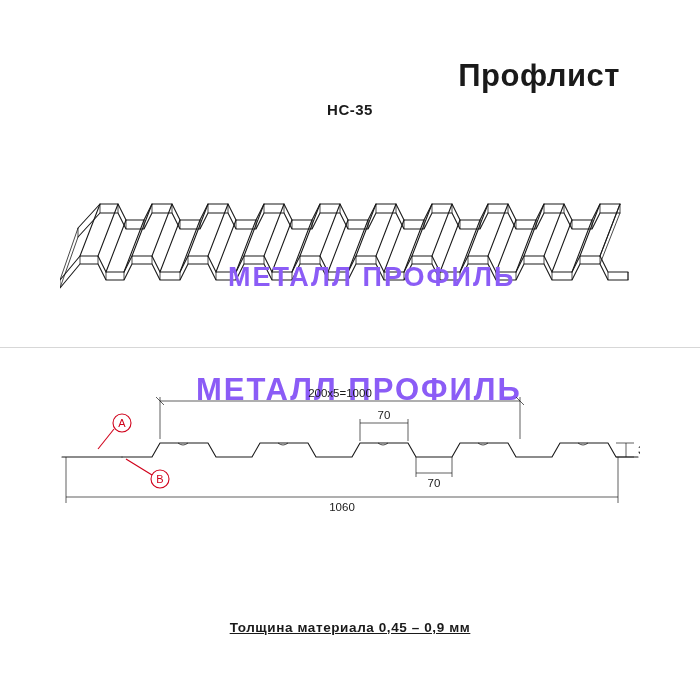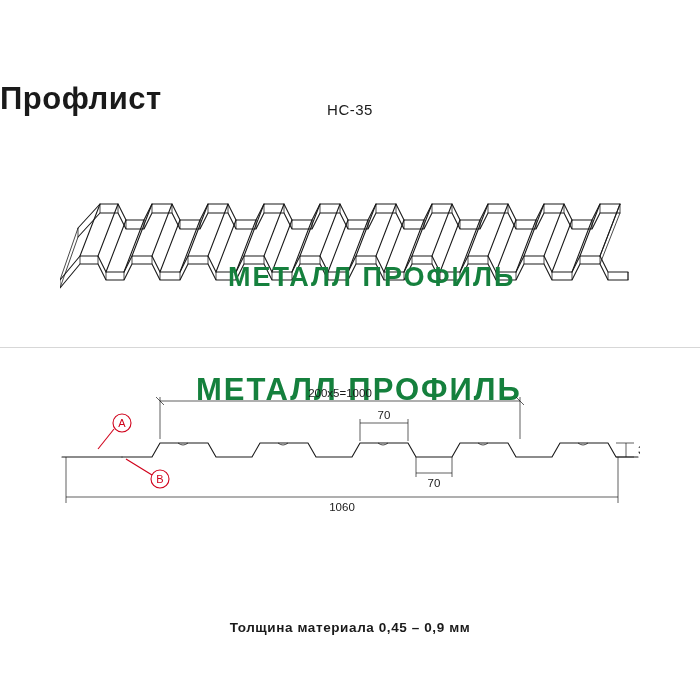--- a/index.html
+++ b/index.html
@@ -18,34 +18,33 @@
   .page {
     position: relative;
     width: 700px;
     height: 700px;
   }
   .title {
     position: absolute;
     top: 58px;
     left: 0;
     width: 620px;
-    text-align: left;
+    text-align: right;
     font-size: 31px;
     font-weight: bold;
     letter-spacing: 0.5px;
-    margin-top: 23px;
   }
   .subtitle {
     position: absolute;
     top: 101px;
     left: 0;
     width: 700px;
     text-align: center;
     font-size: 15px;
-    font-weight: normal;
+    font-weight: bold;
     letter-spacing: 0.5px;
   }
   .iso-wrap {
     position: absolute;
     top: 180px;
     left: 60px;
     width: 580px;
     height: 130px;
   }
   .divider {
@@ -66,26 +65,27 @@
   }
   .footnote {
     position: absolute;
     top: 620px;
     left: 0;
     width: 700px;
     text-align: center;
     font-size: 13.5px;
     font-weight: bold;
     letter-spacing: 0.6px;
+    text-decoration: underline;
   }
   .wm {
     position: absolute;
     pointer-events: none;
     user-select: none;
-    color: #15803d;
+    color: #8b5cf6;
     font-weight: bold;
     letter-spacing: 2px;
     white-space: nowrap;
   }
   .wm1 {
     top: 262px;
     left: 228px;
     font-size: 27px;
   }
   .wm2 {

